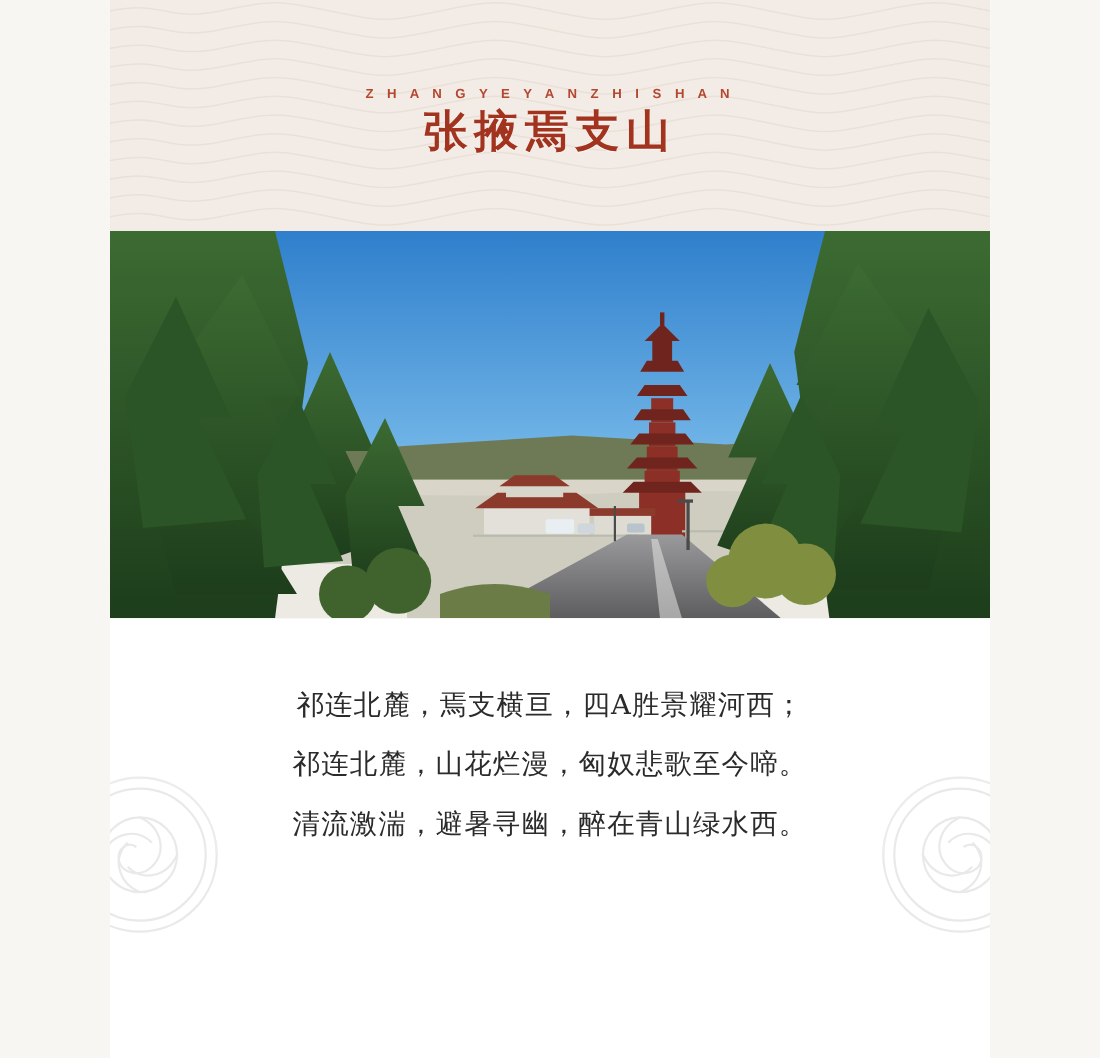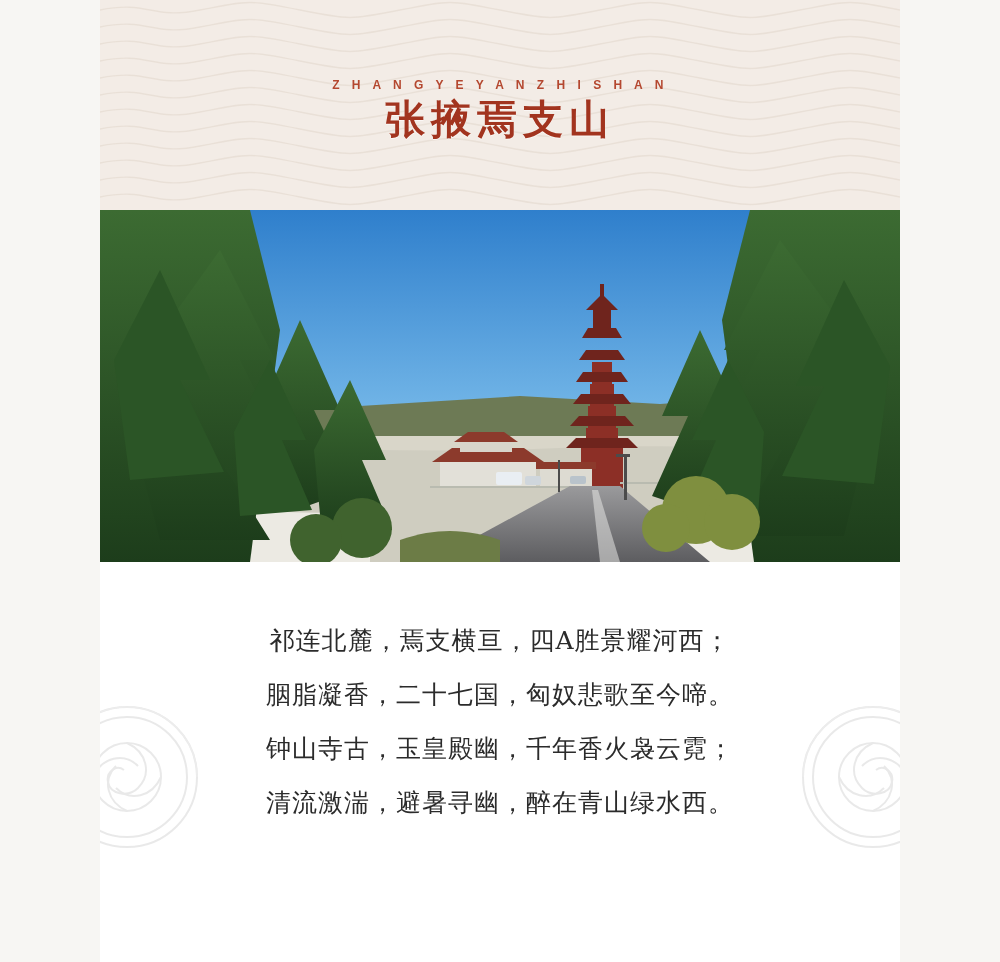--- a/index.html
+++ b/index.html
@@ -272,20 +272,19 @@
           <path d="M41,75 C50,95 72,100 86,86"></path>
         </g>
         <g fill="none" stroke="#d8d8d8" stroke-width="1.5">
           <path d="M75,5 A70,70 0 0,0 5,75"></path>
           <path d="M145,75 A70,70 0 0,0 75,5"></path>
         </g>
       </svg>
 
       <div class="poem">
         <div class="poem-line">祁连北麓，焉支横亘，四A胜景耀河西；</div>
-        <div class="poem-line">胭脂凝香，二十七国，匈奴悲歌至今啼。</div>
-        <div class="poem-line">钟山寺古，玉皇殿幽，千年香火袅云霓；</div>
+        <div class="poem-line">祁连北麓，山花烂漫，匈奴悲歌至今啼。</div>
         <div class="poem-line">清流激湍，避暑寻幽，醉在青山绿水西。</div>
       </div>
     </div>
 
   </div>
 </div>
 
 </body></html>

